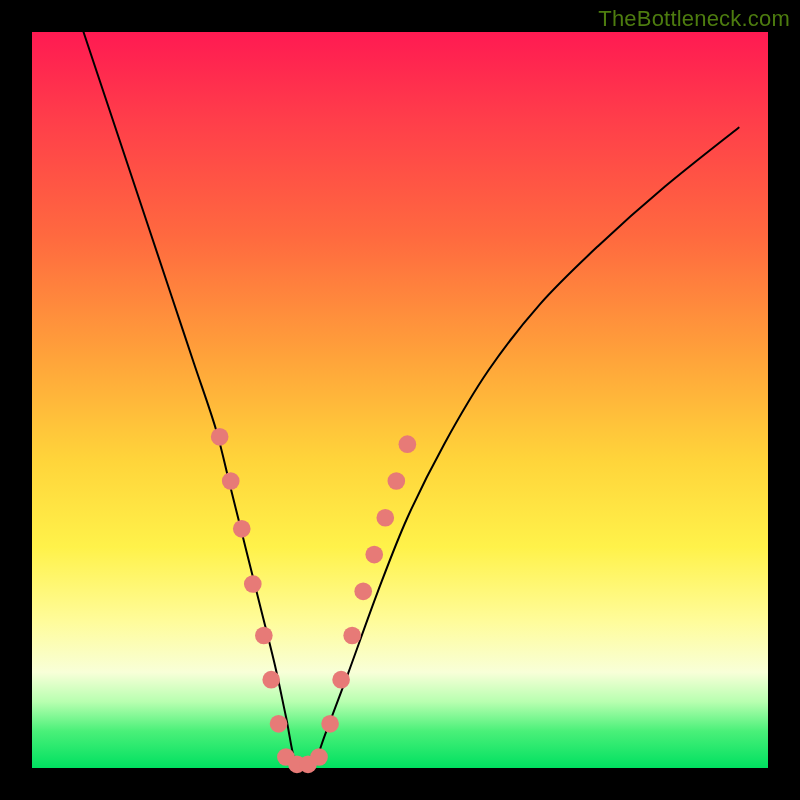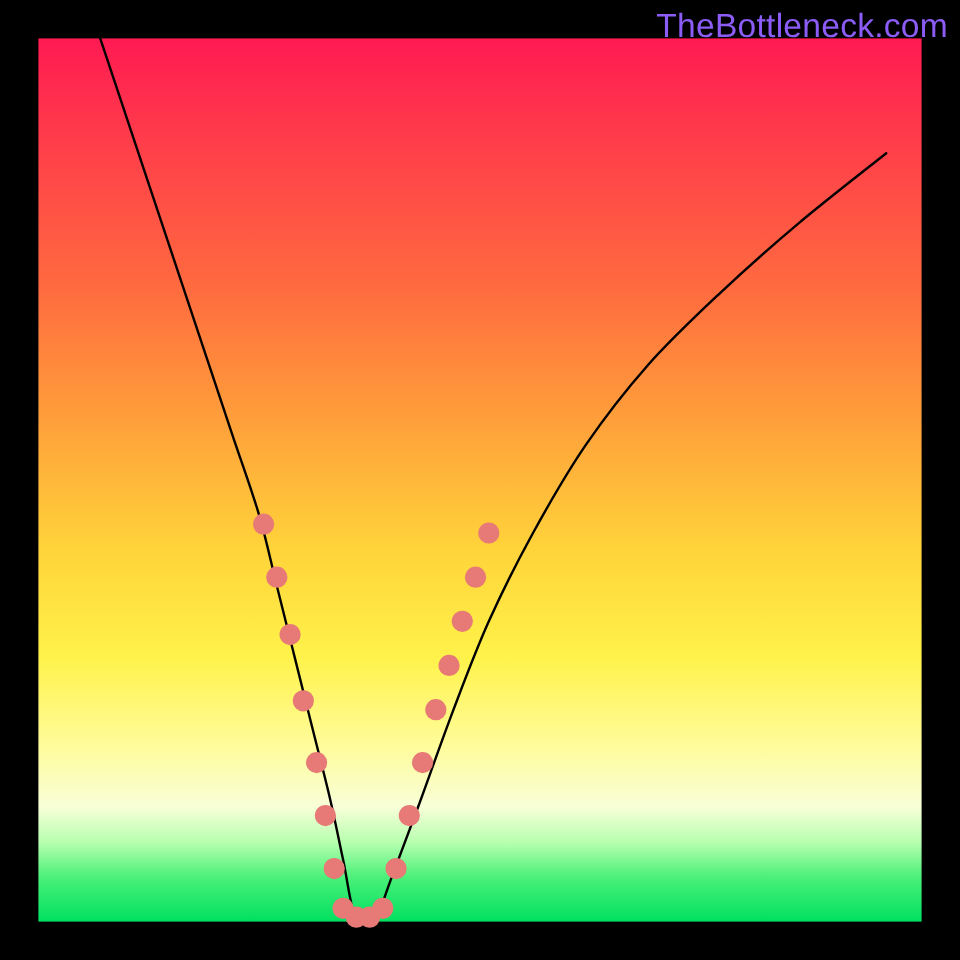--- a/index.html
+++ b/index.html
@@ -35,22 +35,22 @@
       #f8ffd8 87%,
       #b8ffb0 91%,
       #4af079 95%,
       #00e060 100%
     );
   }
   .watermark {
     position: absolute;
     top: 6px;
     right: 10px;
-    color: #8b5cf6;
-    font-size: 28px;
+    color: #4d7c0f;
+    font-size: 22px;
     font-weight: 500;
     letter-spacing: 0.2px;
     user-select: none;
   }
   svg.curve {
     position: absolute;
     top: 0; left: 0;
     width: 736px; height: 736px;
     overflow: visible;
   }

